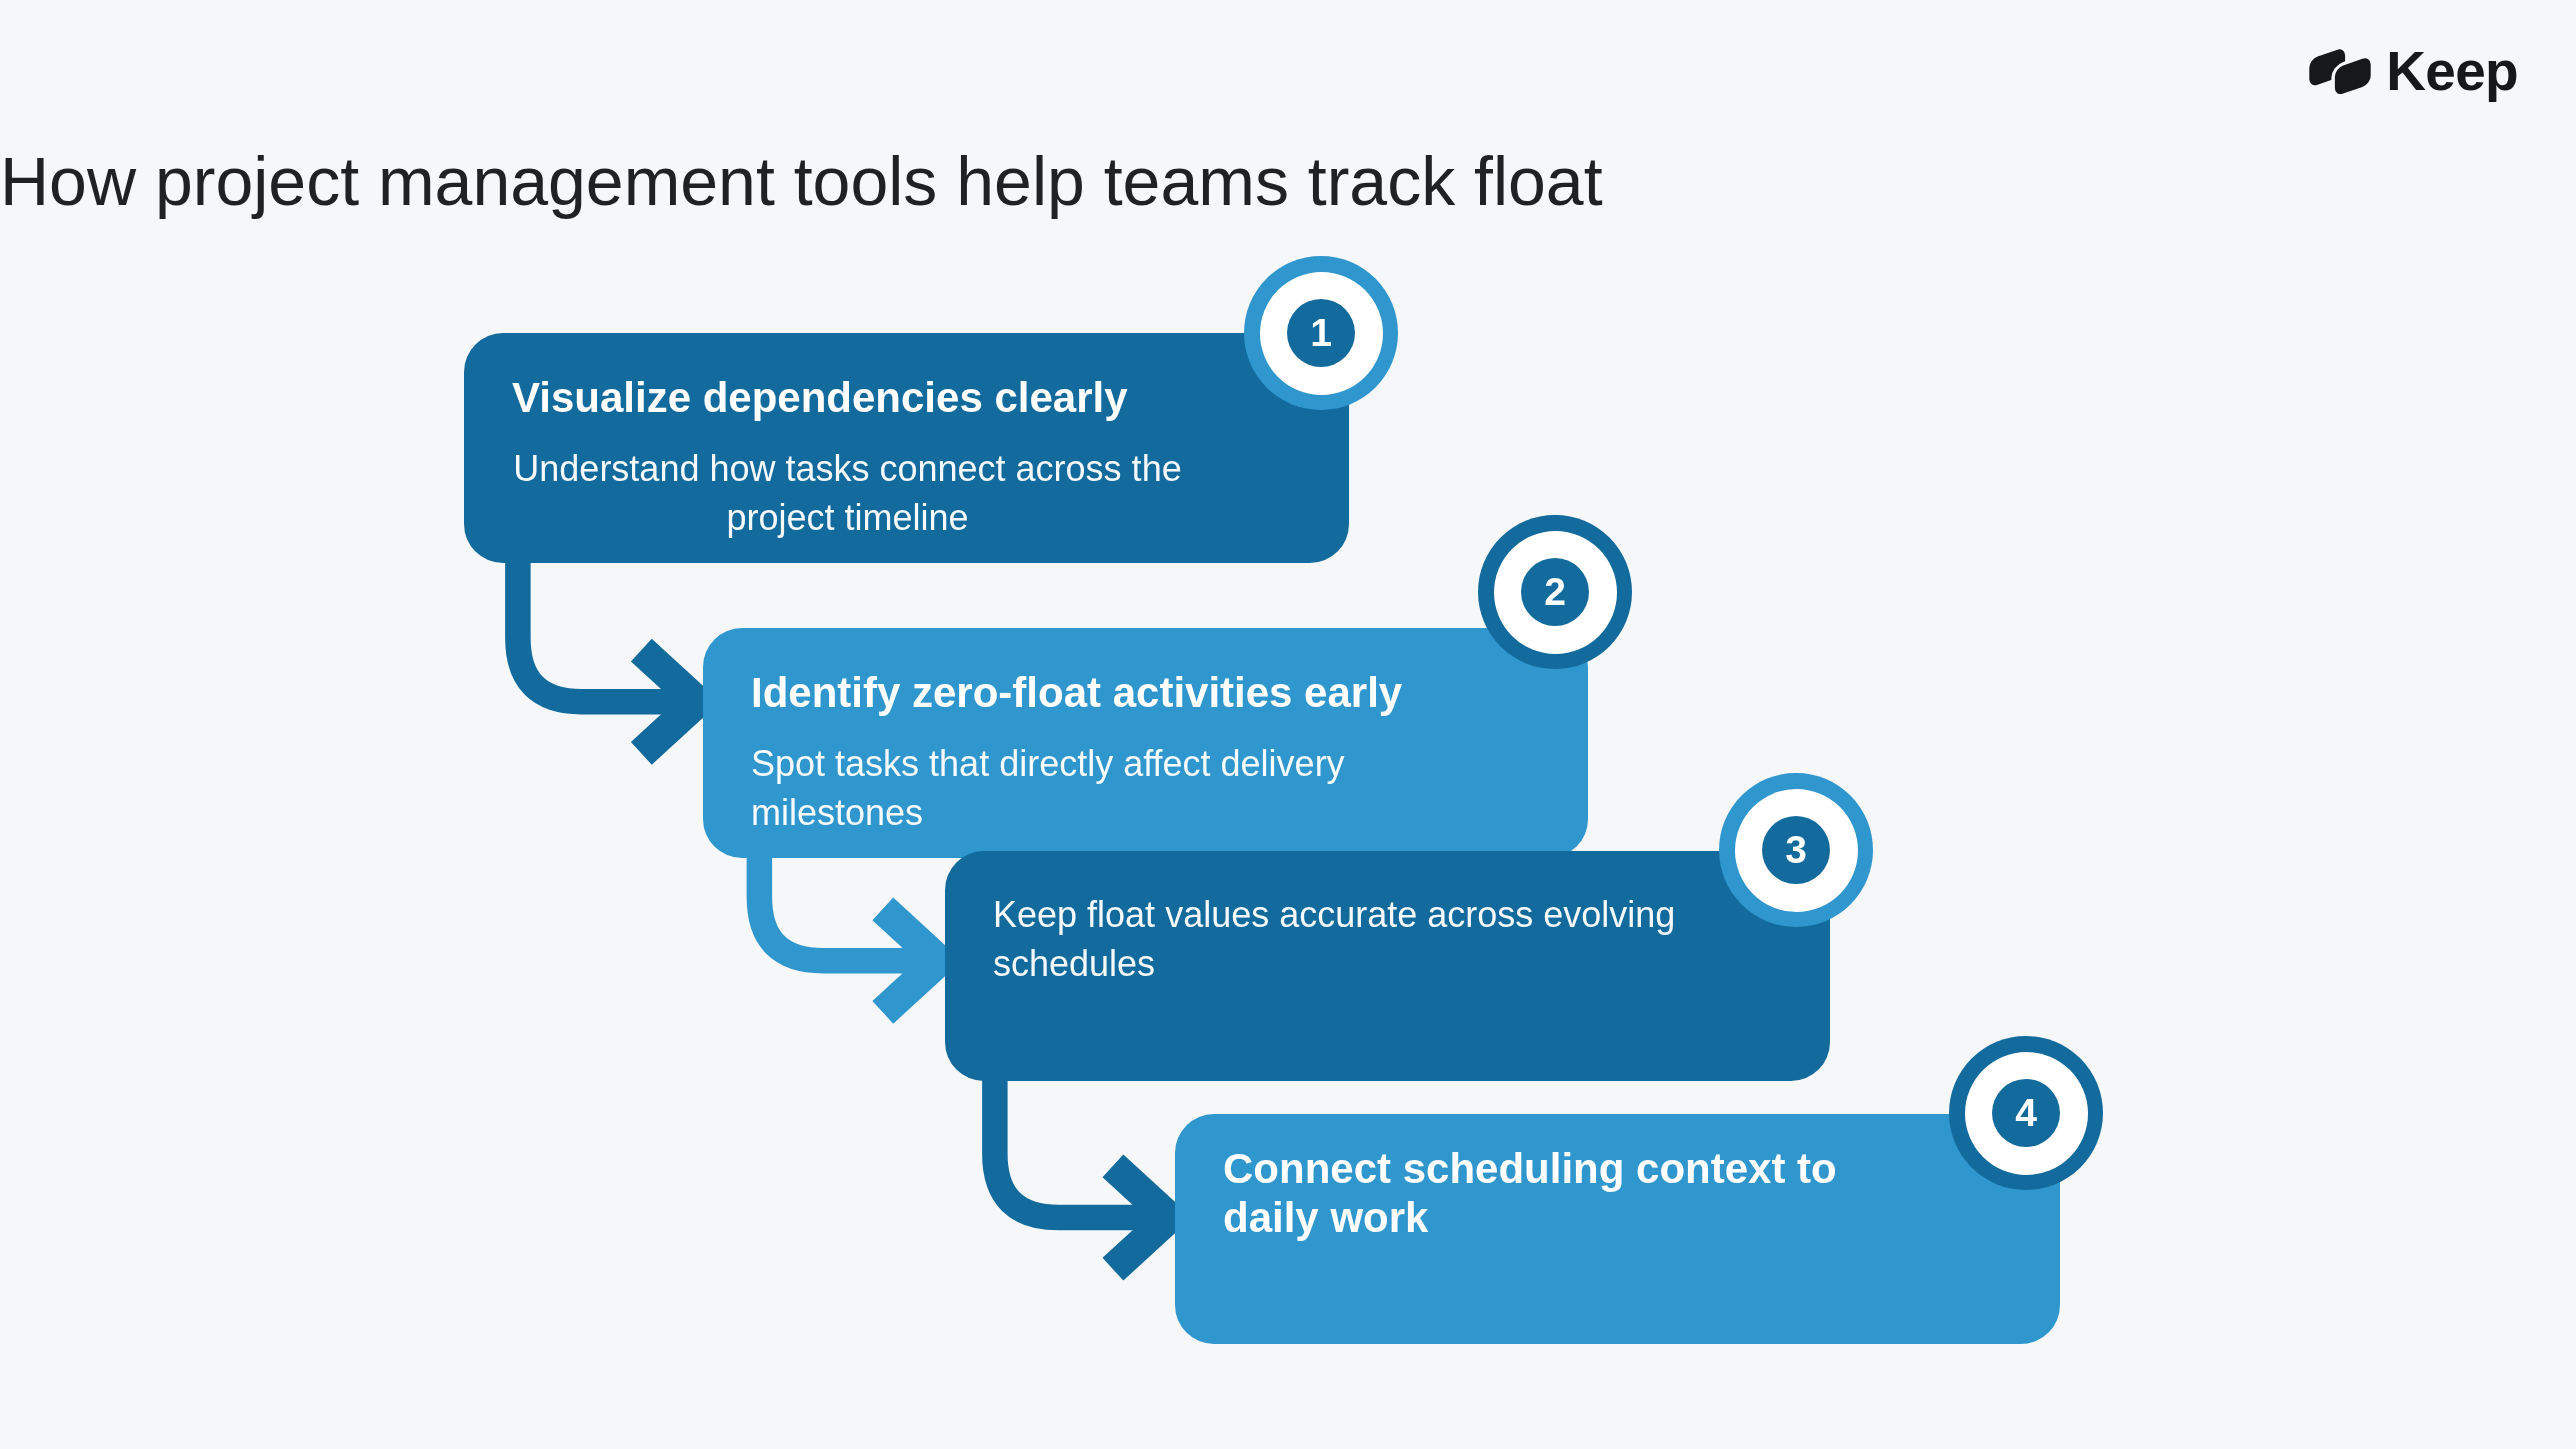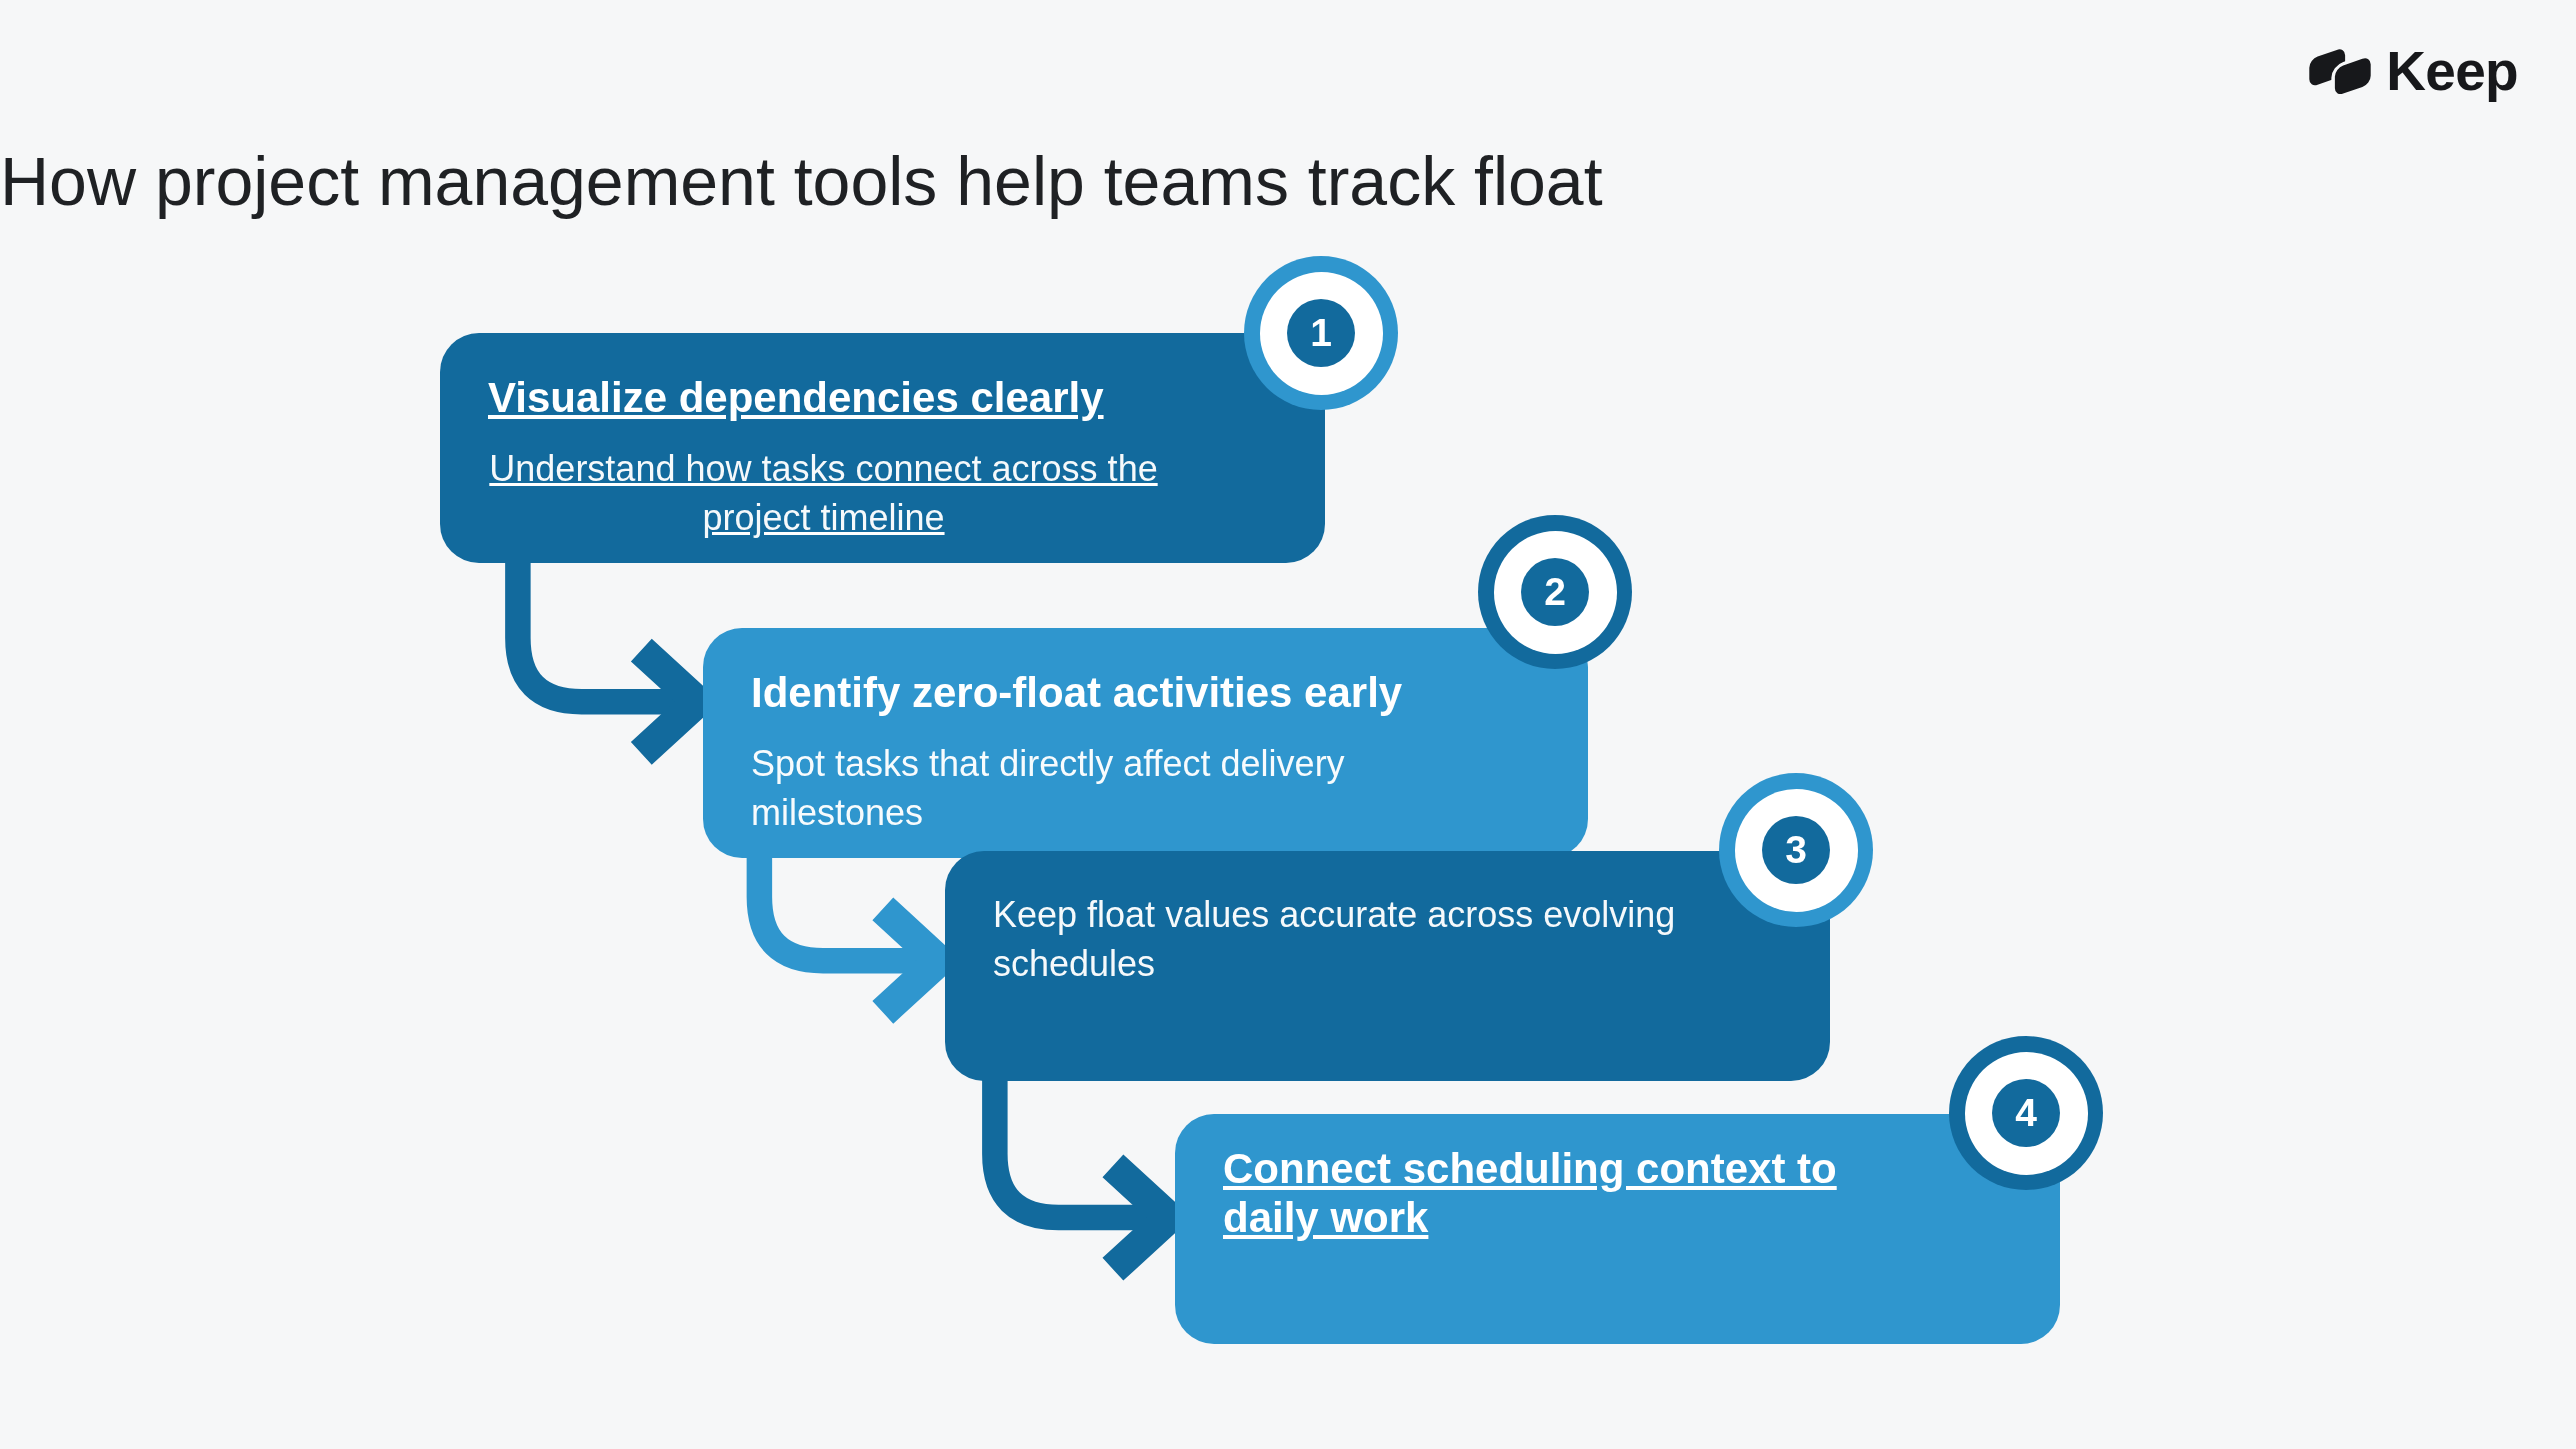--- a/index.html
+++ b/index.html
@@ -64,24 +64,24 @@
     line-height:1.26;
     margin-bottom:19px;
     letter-spacing:0;
   }
   .step p{
     font-size:36px;
     font-weight:400;
     line-height:1.37;
     color:rgba(255,255,255,0.96);
   }
-  .s1{left:440px;top:333px;text-decoration:underline;}
+  .s1{left:464px;top:333px;}
   .s2{left:703px;top:628px;}
   .s3{left:945px;top:851px;}
-  .s4{left:1175px;top:1114px;padding-top:29.5px;text-decoration:underline;}
+  .s4{left:1175px;top:1114px;padding-top:29.5px;}
   .s1 p{max-width:671px;text-align:center;}
   .s2 p{max-width:731px;margin-top:7px;}
   .s3 p{max-width:792px;}
   .s4 h2{max-width:671px;line-height:1.18;margin-bottom:13.4px;}
   .s4 p{max-width:564px;line-height:1.3;}
   
   .badge{
     position:absolute;
     width:154px;height:154px;border-radius:50%;
     display:flex;align-items:center;justify-content:center;

